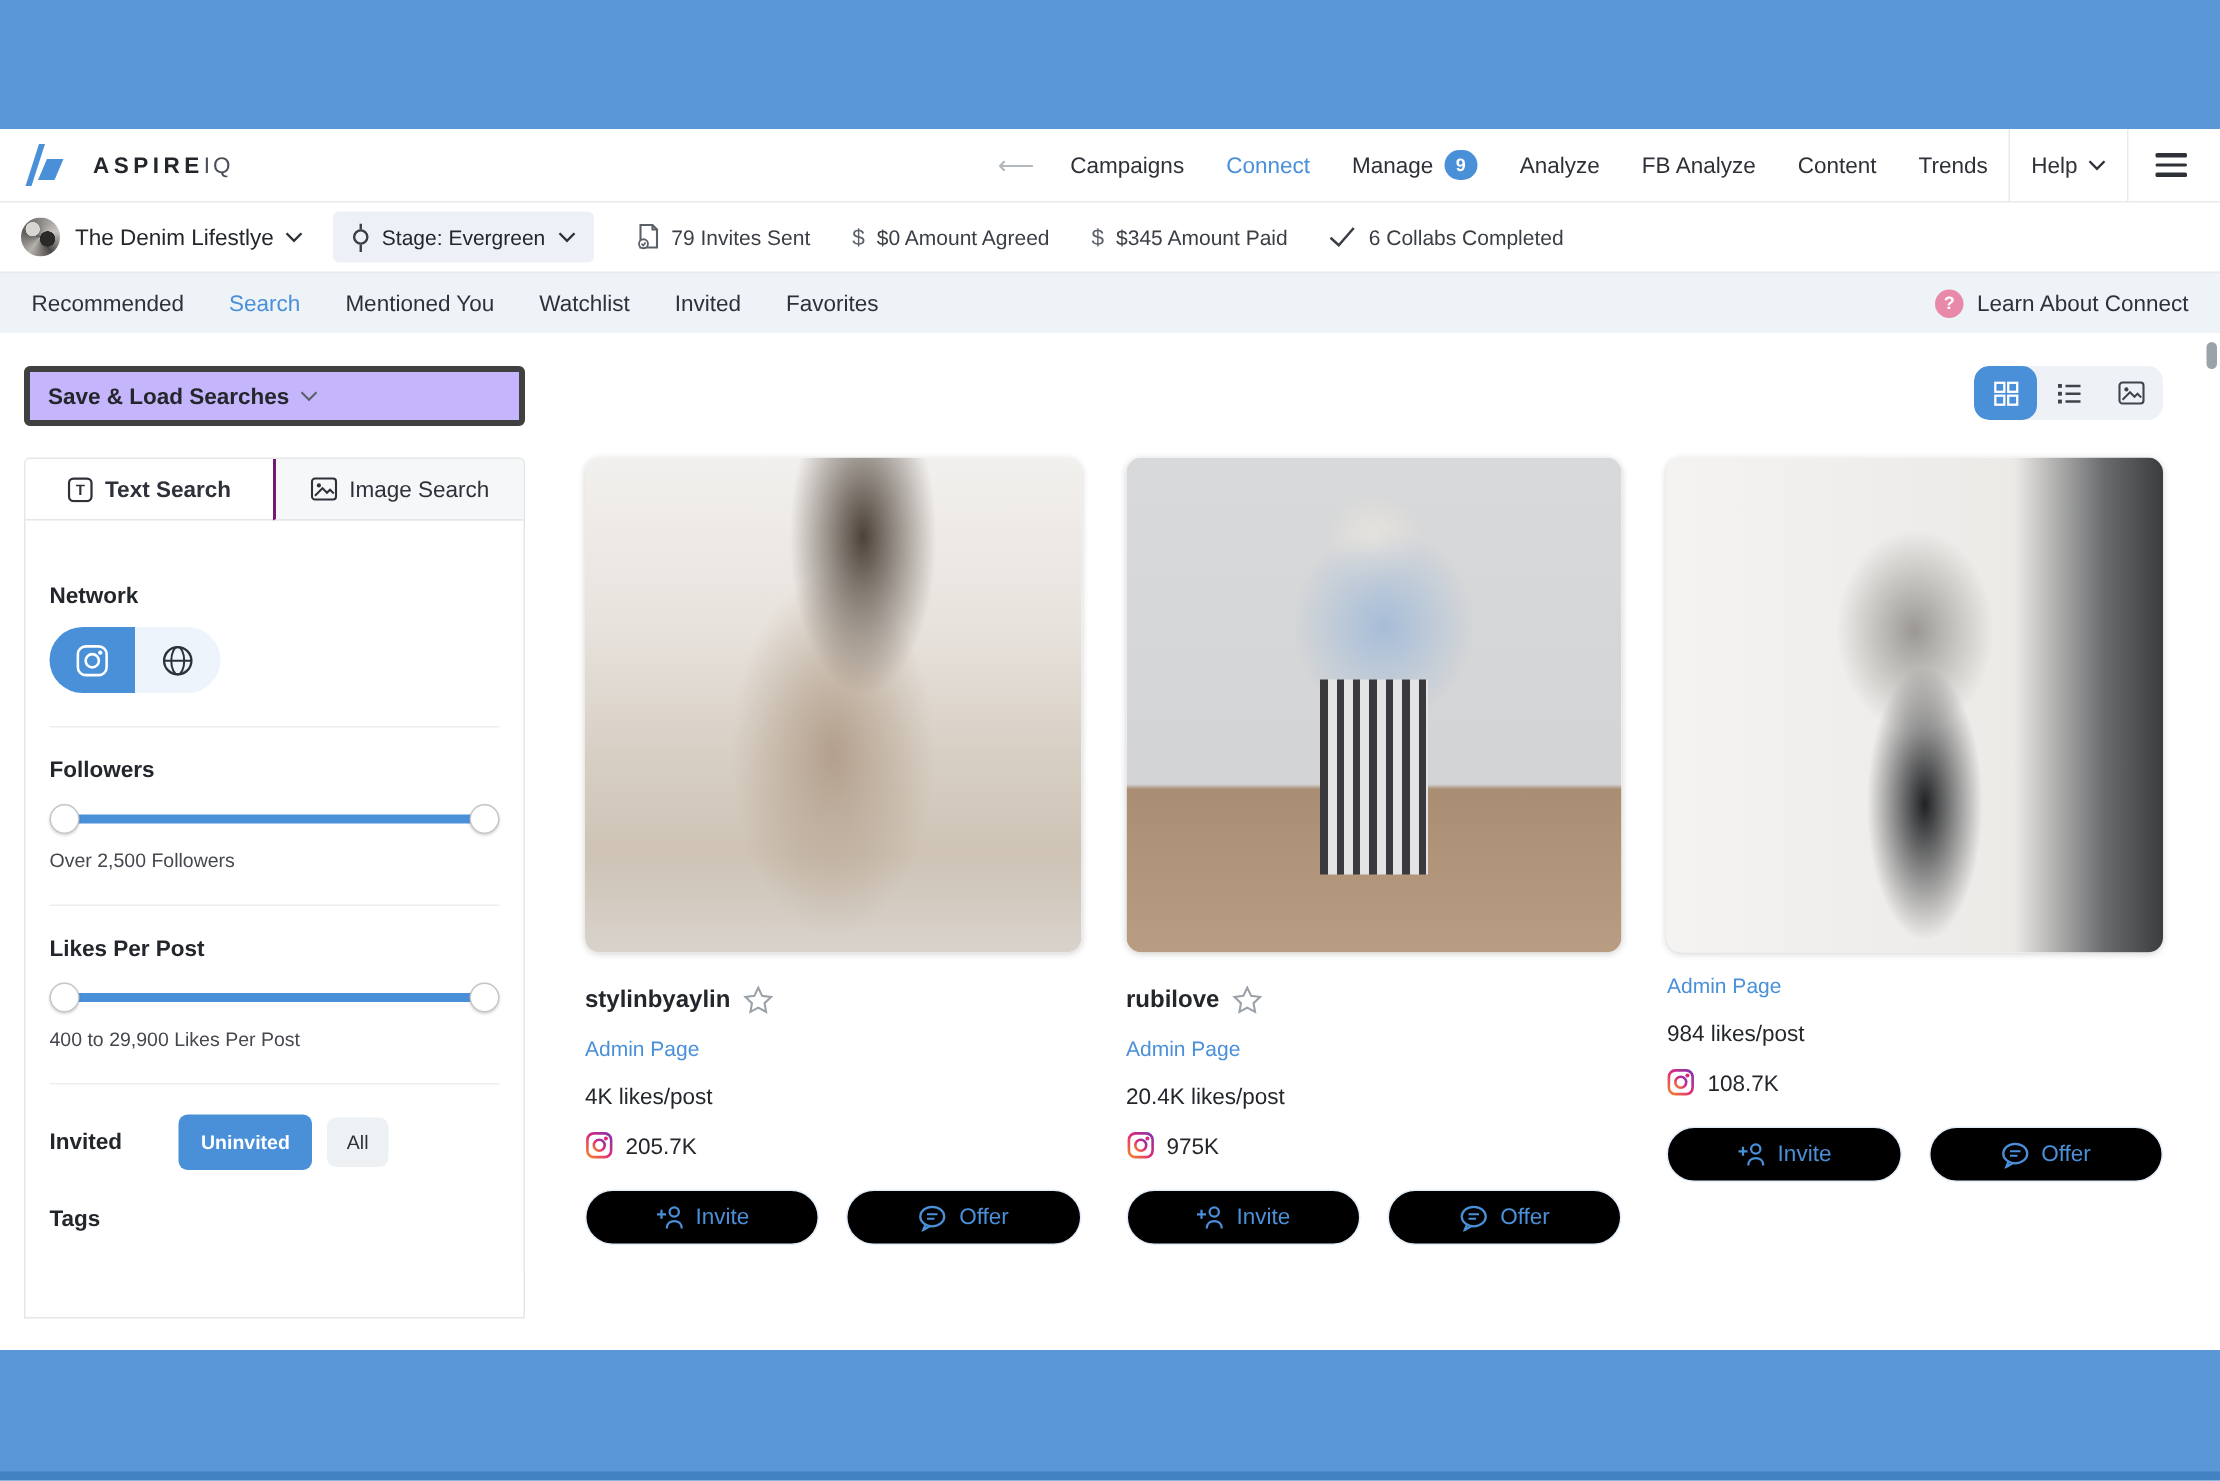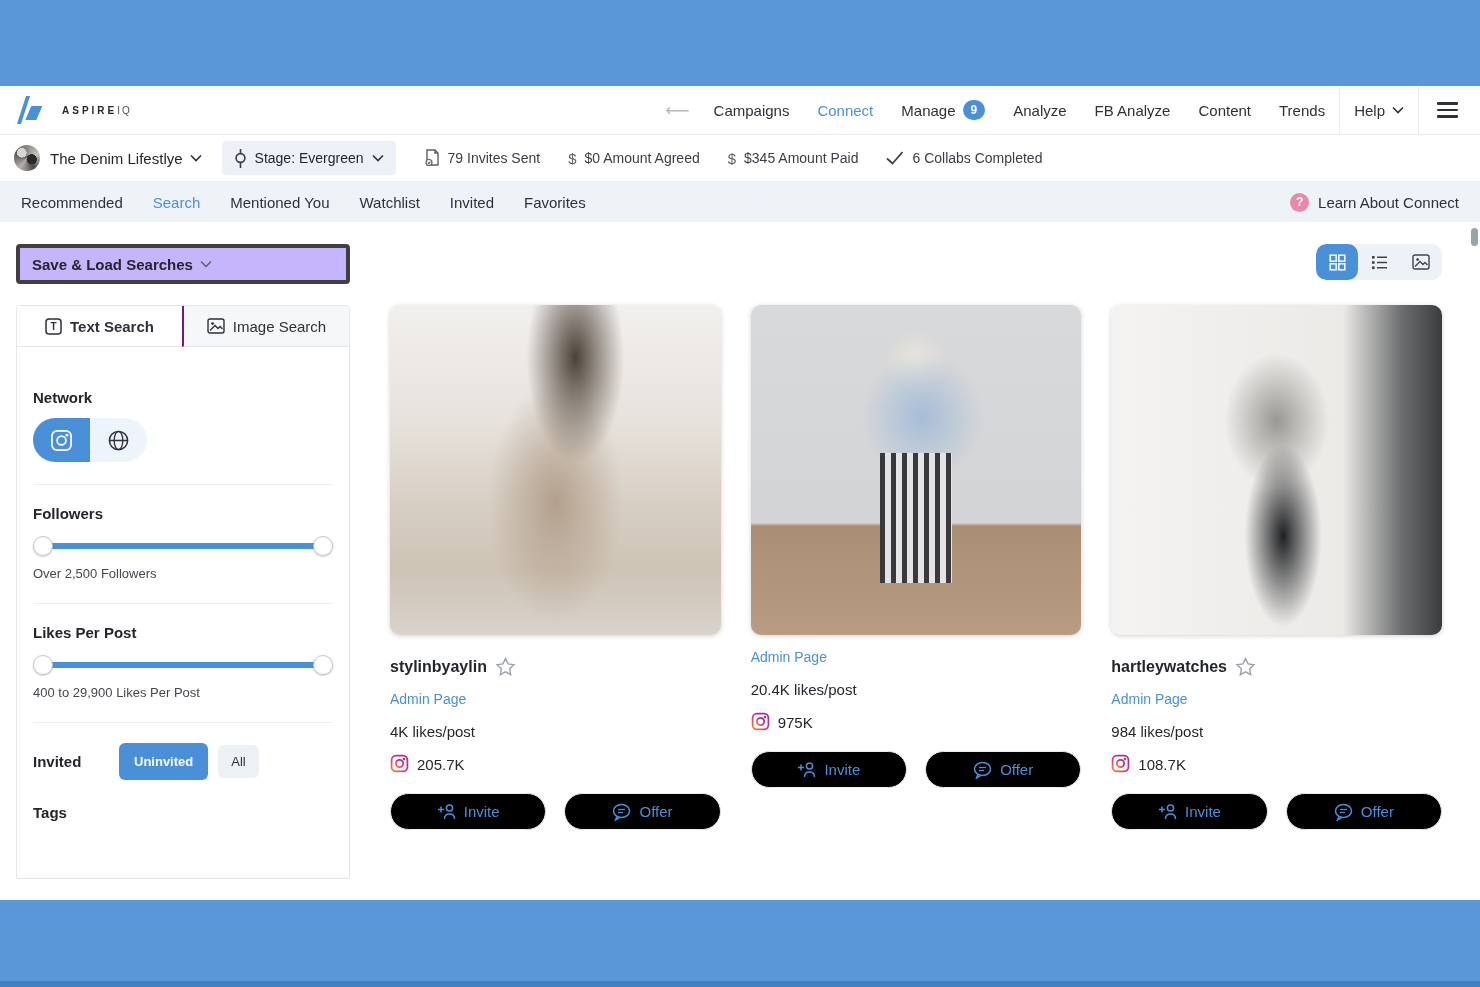--- a/index.html
+++ b/index.html
@@ -5,21 +5,21 @@
   * { margin:0; padding:0; box-sizing:border-box; }
   html,body { width:1480px; height:987px; }
   body { font-family:"Liberation Sans", sans-serif; background:#5997d7; }
   .screen { position:relative; width:1480px; height:987px; overflow:hidden; background:#5997d7; }
   .bottom-strip { position:absolute; left:0; bottom:0; width:100%; height:6px; background:#4282c2; }
   .app { position:absolute; left:0; top:86px; width:1480px; height:814px; background:#fff; }
 
   
   .nav { height:49px; border-bottom:1px solid #e9eaec; display:flex; align-items:center; padding:0 16px; }
   .logo-svg { width:34px; height:32px; flex:none; }
-  .brand { margin-left:12px; font-size:10px; letter-spacing:3px; font-weight:700; color:#23262b; }
+  .brand { margin-left:12px; font-size:15px; letter-spacing:3px; font-weight:700; color:#23262b; }
   .brand .iq { font-weight:400; color:#4a4f57; letter-spacing:2px; }
   .nav-right { margin-left:auto; display:flex; align-items:center; align-self:stretch; }
   .collapse-arrow { color:#b3b8bd; font-size:17px; margin-right:10px; }
   .nav-item { padding:0 14px; font-size:15px; color:#2e3138; display:flex; align-items:center; cursor:pointer; white-space:nowrap; }
   .nav-item.active { color:#4a90d9; }
   .nav-badge { background:#4a90d9; color:#fff; font-size:12px; font-weight:700; border-radius:11px; padding:3px 8px; margin-left:7px; }
   .vdiv { width:1px; background:#e9eaec; align-self:stretch; }
   .chev { width:12px; height:8px; margin-left:7px; }
   .hamburger { display:flex; flex-direction:column; gap:4px; padding:0 6px 0 18px; cursor:pointer; }
   .hamburger span { display:block; width:21px; height:2.5px; background:#2e3138; border-radius:1px; }
@@ -365,20 +365,26 @@
                   <line x1="6" y1="6.5" x2="13" y2="6.5" stroke="#4a90d9" stroke-width="1.3"></line>
                   <line x1="6" y1="9.5" x2="11" y2="9.5" stroke="#4a90d9" stroke-width="1.3"></line>
                 </svg>
                 <span>Offer</span>
               </button>
             </div>
           </div>
 
           <div class="card">
             <div class="photo p2"></div>
+            <div class="name-row">
+              <span class="uname">rubilove</span>
+              <svg width="21" height="20" viewBox="0 0 21 20">
+                <path d="M10.5 1.5 l2.6 5.4 5.9 .8 -4.3 4.1 1 5.8 -5.2 -2.8 -5.2 2.8 1 -5.8 -4.3 -4.1 5.9 -.8 z" fill="none" stroke="#9aa1a8" stroke-width="1.4"></path>
+              </svg>
+            </div>
             <div class="admin-link">Admin Page</div>
             <div class="likes">20.4K likes/post</div>
             <div class="insta-row">
               <svg width="19" height="19" viewBox="0 0 24 24">
                 <rect x="2" y="2" width="20" height="20" rx="5.5" fill="none" stroke="url(#igGrad)" stroke-width="2.2"></rect>
                 <circle cx="12" cy="12" r="4.6" fill="none" stroke="url(#igGrad)" stroke-width="2.2"></circle>
                 <circle cx="17.6" cy="6.4" r="1.7" fill="#dd2a7b"></circle>
               </svg>
               <span>975K</span>
             </div>
@@ -399,26 +405,20 @@
                   <line x1="6" y1="6.5" x2="13" y2="6.5" stroke="#4a90d9" stroke-width="1.3"></line>
                   <line x1="6" y1="9.5" x2="11" y2="9.5" stroke="#4a90d9" stroke-width="1.3"></line>
                 </svg>
                 <span>Offer</span>
               </button>
             </div>
           </div>
 
           <div class="card">
             <div class="photo p3"></div>
-            <div class="name-row">
-              <span class="uname">hartleywatches</span>
-              <svg width="21" height="20" viewBox="0 0 21 20">
-                <path d="M10.5 1.5 l2.6 5.4 5.9 .8 -4.3 4.1 1 5.8 -5.2 -2.8 -5.2 2.8 1 -5.8 -4.3 -4.1 5.9 -.8 z" fill="none" stroke="#9aa1a8" stroke-width="1.4"></path>
-              </svg>
-            </div>
             <div class="admin-link">Admin Page</div>
             <div class="likes">984 likes/post</div>
             <div class="insta-row">
               <svg width="19" height="19" viewBox="0 0 24 24">
                 <rect x="2" y="2" width="20" height="20" rx="5.5" fill="none" stroke="url(#igGrad)" stroke-width="2.2"></rect>
                 <circle cx="12" cy="12" r="4.6" fill="none" stroke="url(#igGrad)" stroke-width="2.2"></circle>
                 <circle cx="17.6" cy="6.4" r="1.7" fill="#dd2a7b"></circle>
               </svg>
               <span>108.7K</span>
             </div>

